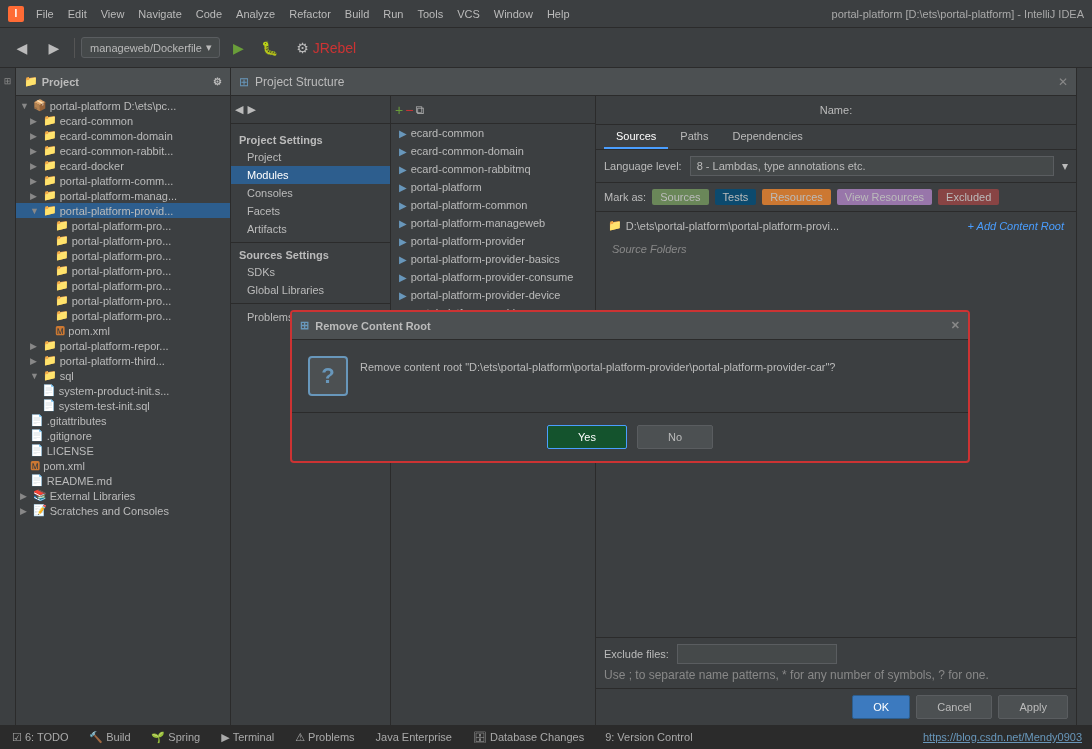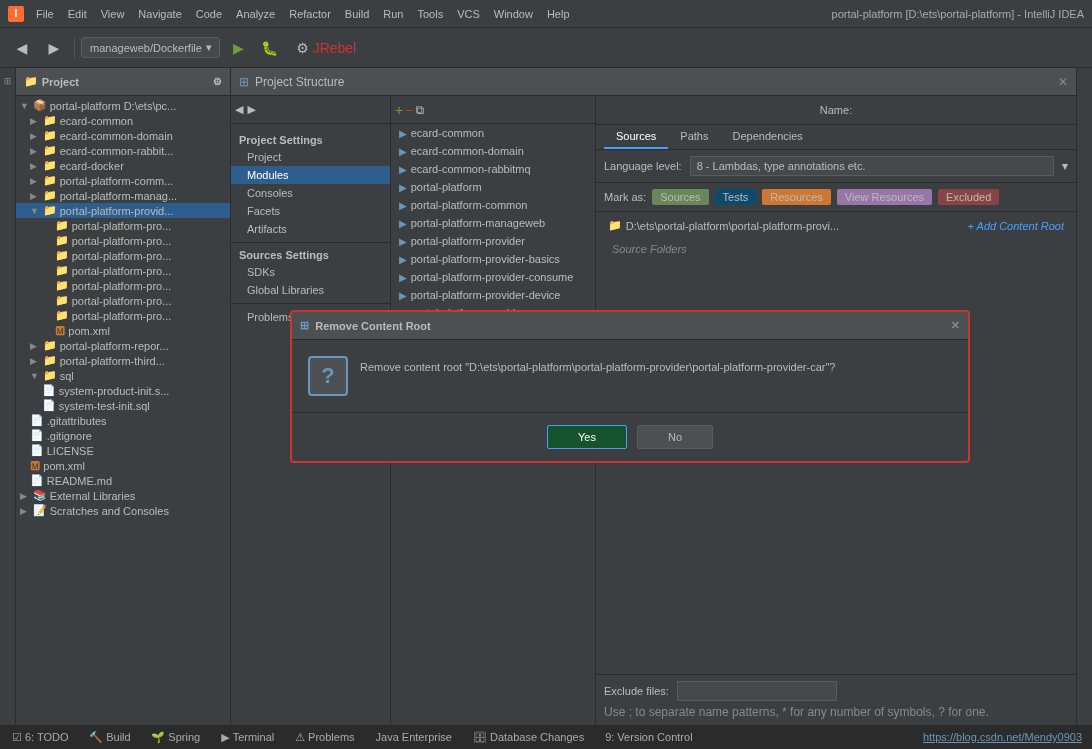--- a/index.html
+++ b/index.html
@@ -792,20 +792,25 @@
             <div class="section-label">Source Folders</div>
           </div>
         </div>
         <div id="ps-bottom">
           <div id="ps-exclude-row">
             <span>Exclude files:</span>
             <input id="ps-exclude-input" type="text" style="">
           </div>
           <div id="ps-exclude-hint">Use ; to separate name patterns, * for any number of symbols, ? for one.</div>
         </div>
+        <div id="ps-dialog-buttons">
+          <button class="dialog-btn primary">OK</button>
+          <button class="dialog-btn secondary">Cancel</button>
+          <button class="dialog-btn secondary">Apply</button>
+        </div>
       </div>
 
     </div>
   </div>
 
   <div id="right-icons"></div>
 
 </div>
 
 <div id="remove-dialog">

